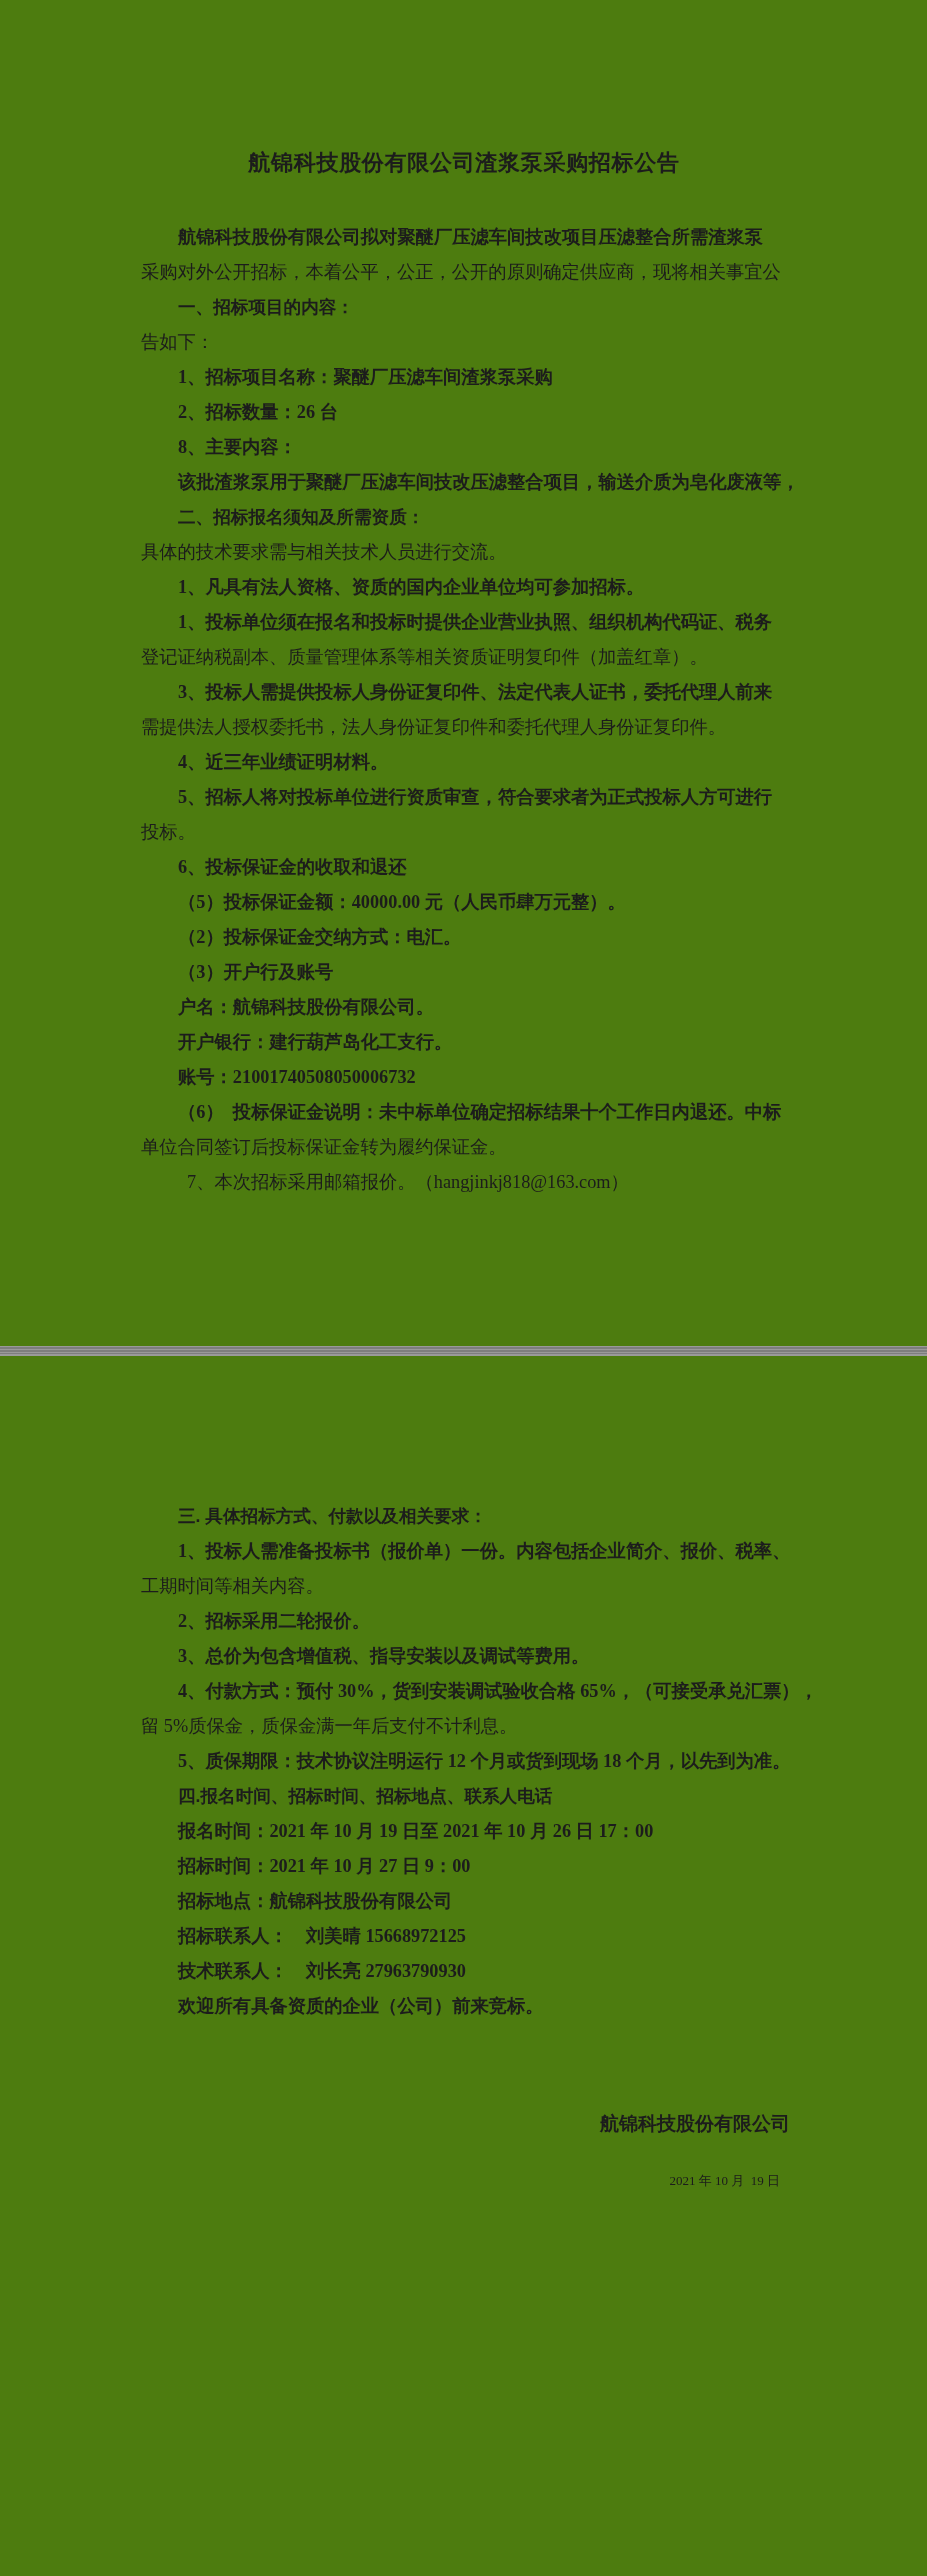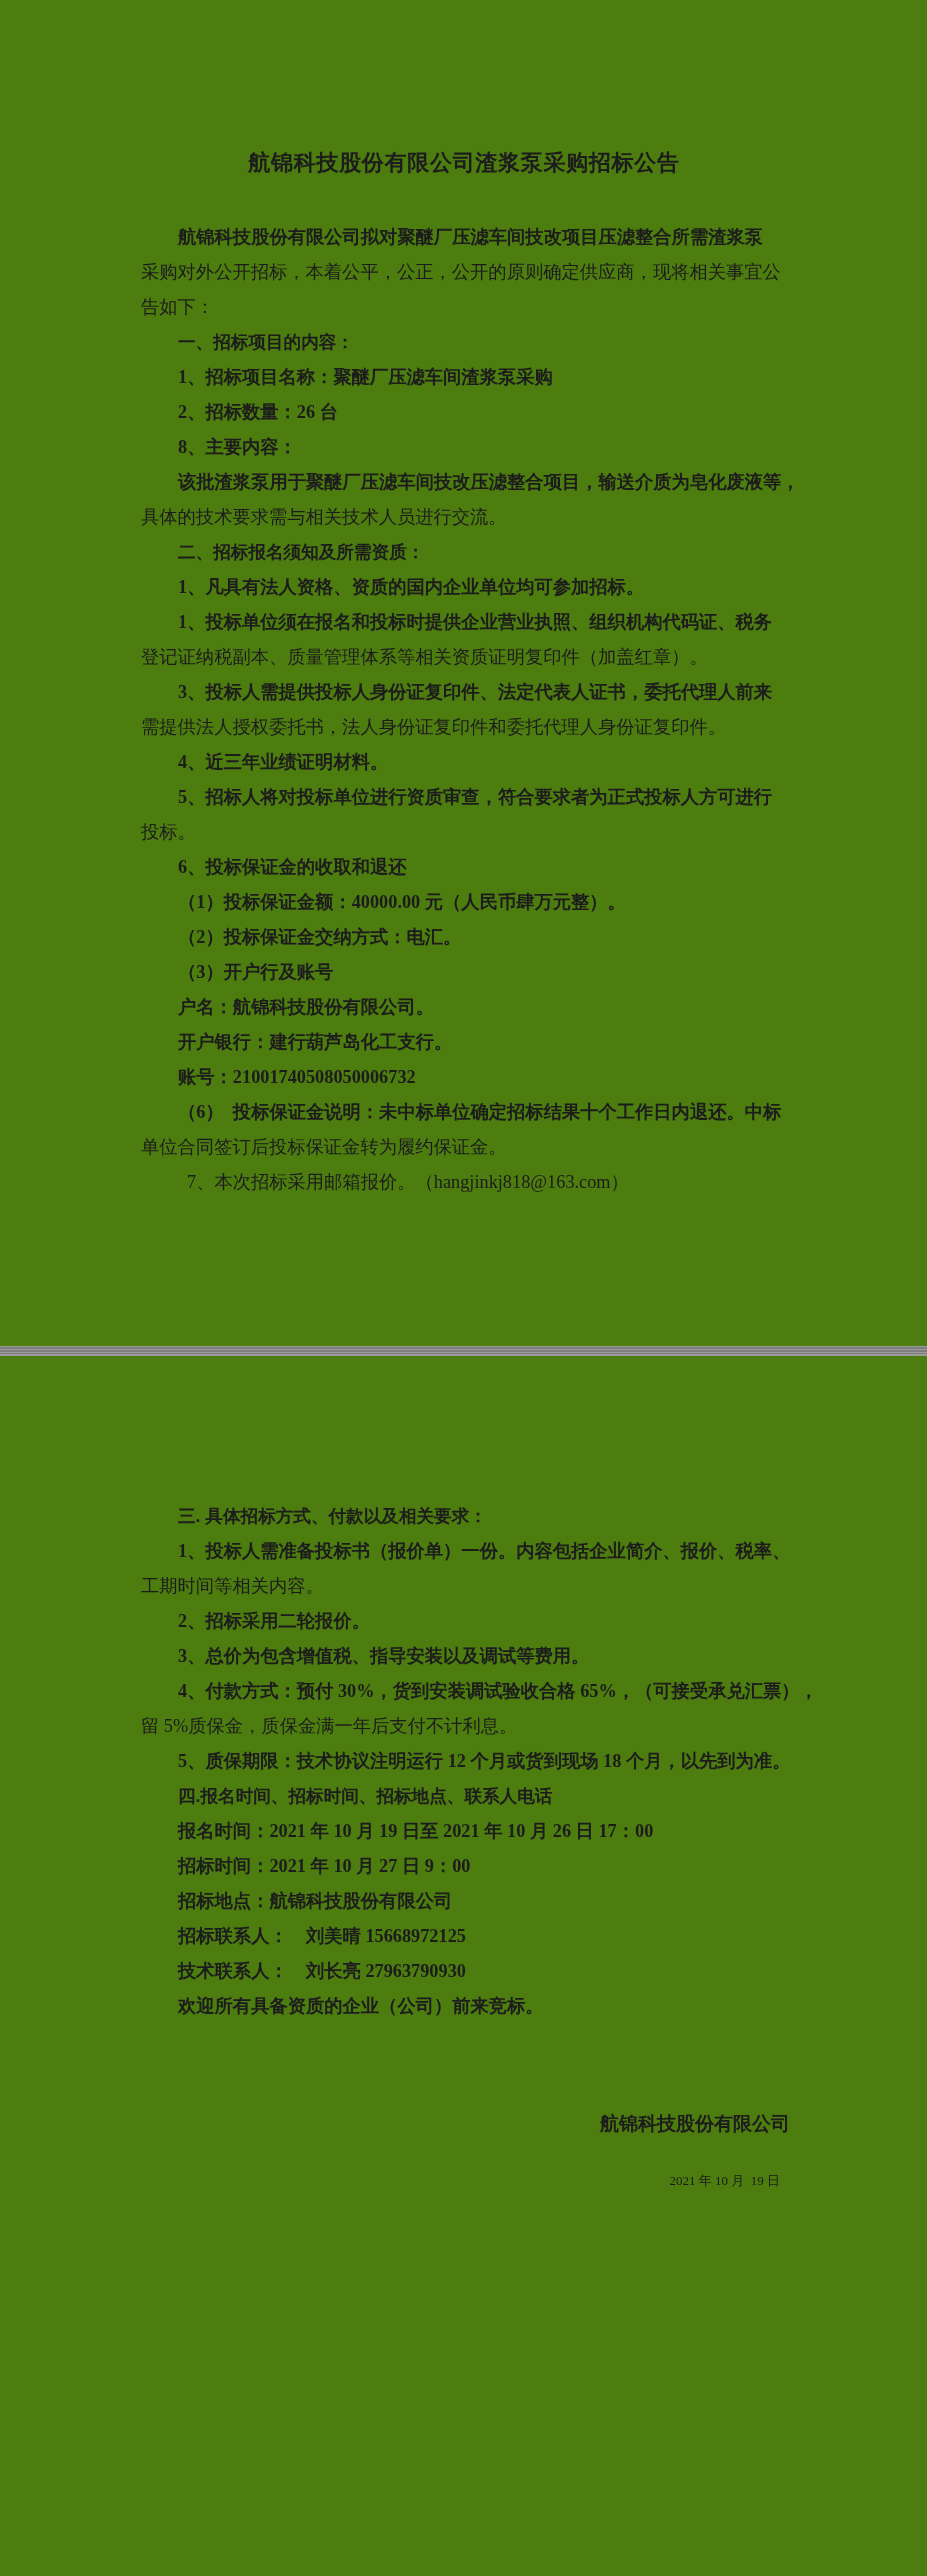--- a/index.html
+++ b/index.html
@@ -86,38 +86,38 @@
 </head>
 <body>
 
 <div class="page">
 
   <h1 class="doc-title">航锦科技股份有限公司渣浆泵采购招标公告</h1>
 
   <div class="textblock sec-top">
       <p class="line ind-2">航锦科技股份有限公司拟对聚醚厂压滤车间技改项目压滤整合所需渣浆泵</p>
       <p class="line ind-0">采购对外公开招标，本着公平，公正，公开的原则确定供应商，现将相关事宜公</p>
+      <p class="line ind-2 bold">一、招标项目的内容：</p>
       <p class="line ind-0">告如下：</p>
-      <p class="line ind-2 bold">一、招标项目的内容：</p>
       <p class="line ind-2">1、招标项目名称：聚醚厂压滤车间渣浆泵采购</p>
       <p class="line ind-2">2、招标数量：26 台</p>
       <p class="line ind-2">8、主要内容：</p>
       <p class="line ind-2">该批渣浆泵用于聚醚厂压滤车间技改压滤整合项目，输送介质为皂化废液等，</p>
+      <p class="line ind-2 bold">二、招标报名须知及所需资质：</p>
       <p class="line ind-0">具体的技术要求需与相关技术人员进行交流。</p>
-      <p class="line ind-2 bold">二、招标报名须知及所需资质：</p>
       <p class="line ind-2">1、凡具有法人资格、资质的国内企业单位均可参加招标。</p>
       <p class="line ind-2">1、投标单位须在报名和投标时提供企业营业执照、组织机构代码证、税务</p>
       <p class="line ind-0">登记证纳税副本、质量管理体系等相关资质证明复印件（加盖红章）。</p>
       <p class="line ind-2">3、投标人需提供投标人身份证复印件、法定代表人证书，委托代理人前来</p>
       <p class="line ind-0">需提供法人授权委托书，法人身份证复印件和委托代理人身份证复印件。</p>
       <p class="line ind-2">4、近三年业绩证明材料。</p>
       <p class="line ind-2">5、招标人将对投标单位进行资质审查，符合要求者为正式投标人方可进行</p>
       <p class="line ind-0">投标。</p>
       <p class="line ind-2">6、投标保证金的收取和退还</p>
-      <p class="line ind-2">（1）投标保证金额：40000.00 元（人民币肆万元整）。</p>
+      <p class="line ind-2">（5）投标保证金额：40000.00 元（人民币肆万元整）。</p>
       <p class="line ind-2">（2）投标保证金交纳方式：电汇。</p>
       <p class="line ind-2">（3）开户行及账号</p>
       <p class="line ind-2">户名：航锦科技股份有限公司。</p>
       <p class="line ind-2">开户银行：建行葫芦岛化工支行。</p>
       <p class="line ind-2">账号：21001740508050006732</p>
       <p class="line ind-2">（6）  投标保证金说明：未中标单位确定招标结果十个工作日内退还。中标</p>
       <p class="line ind-0">单位合同签订后投标保证金转为履约保证金。</p>
       <p class="line ind-2_5">7、本次招标采用邮箱报价。（hangjinkj818@163.com）</p>
     </div>
 

